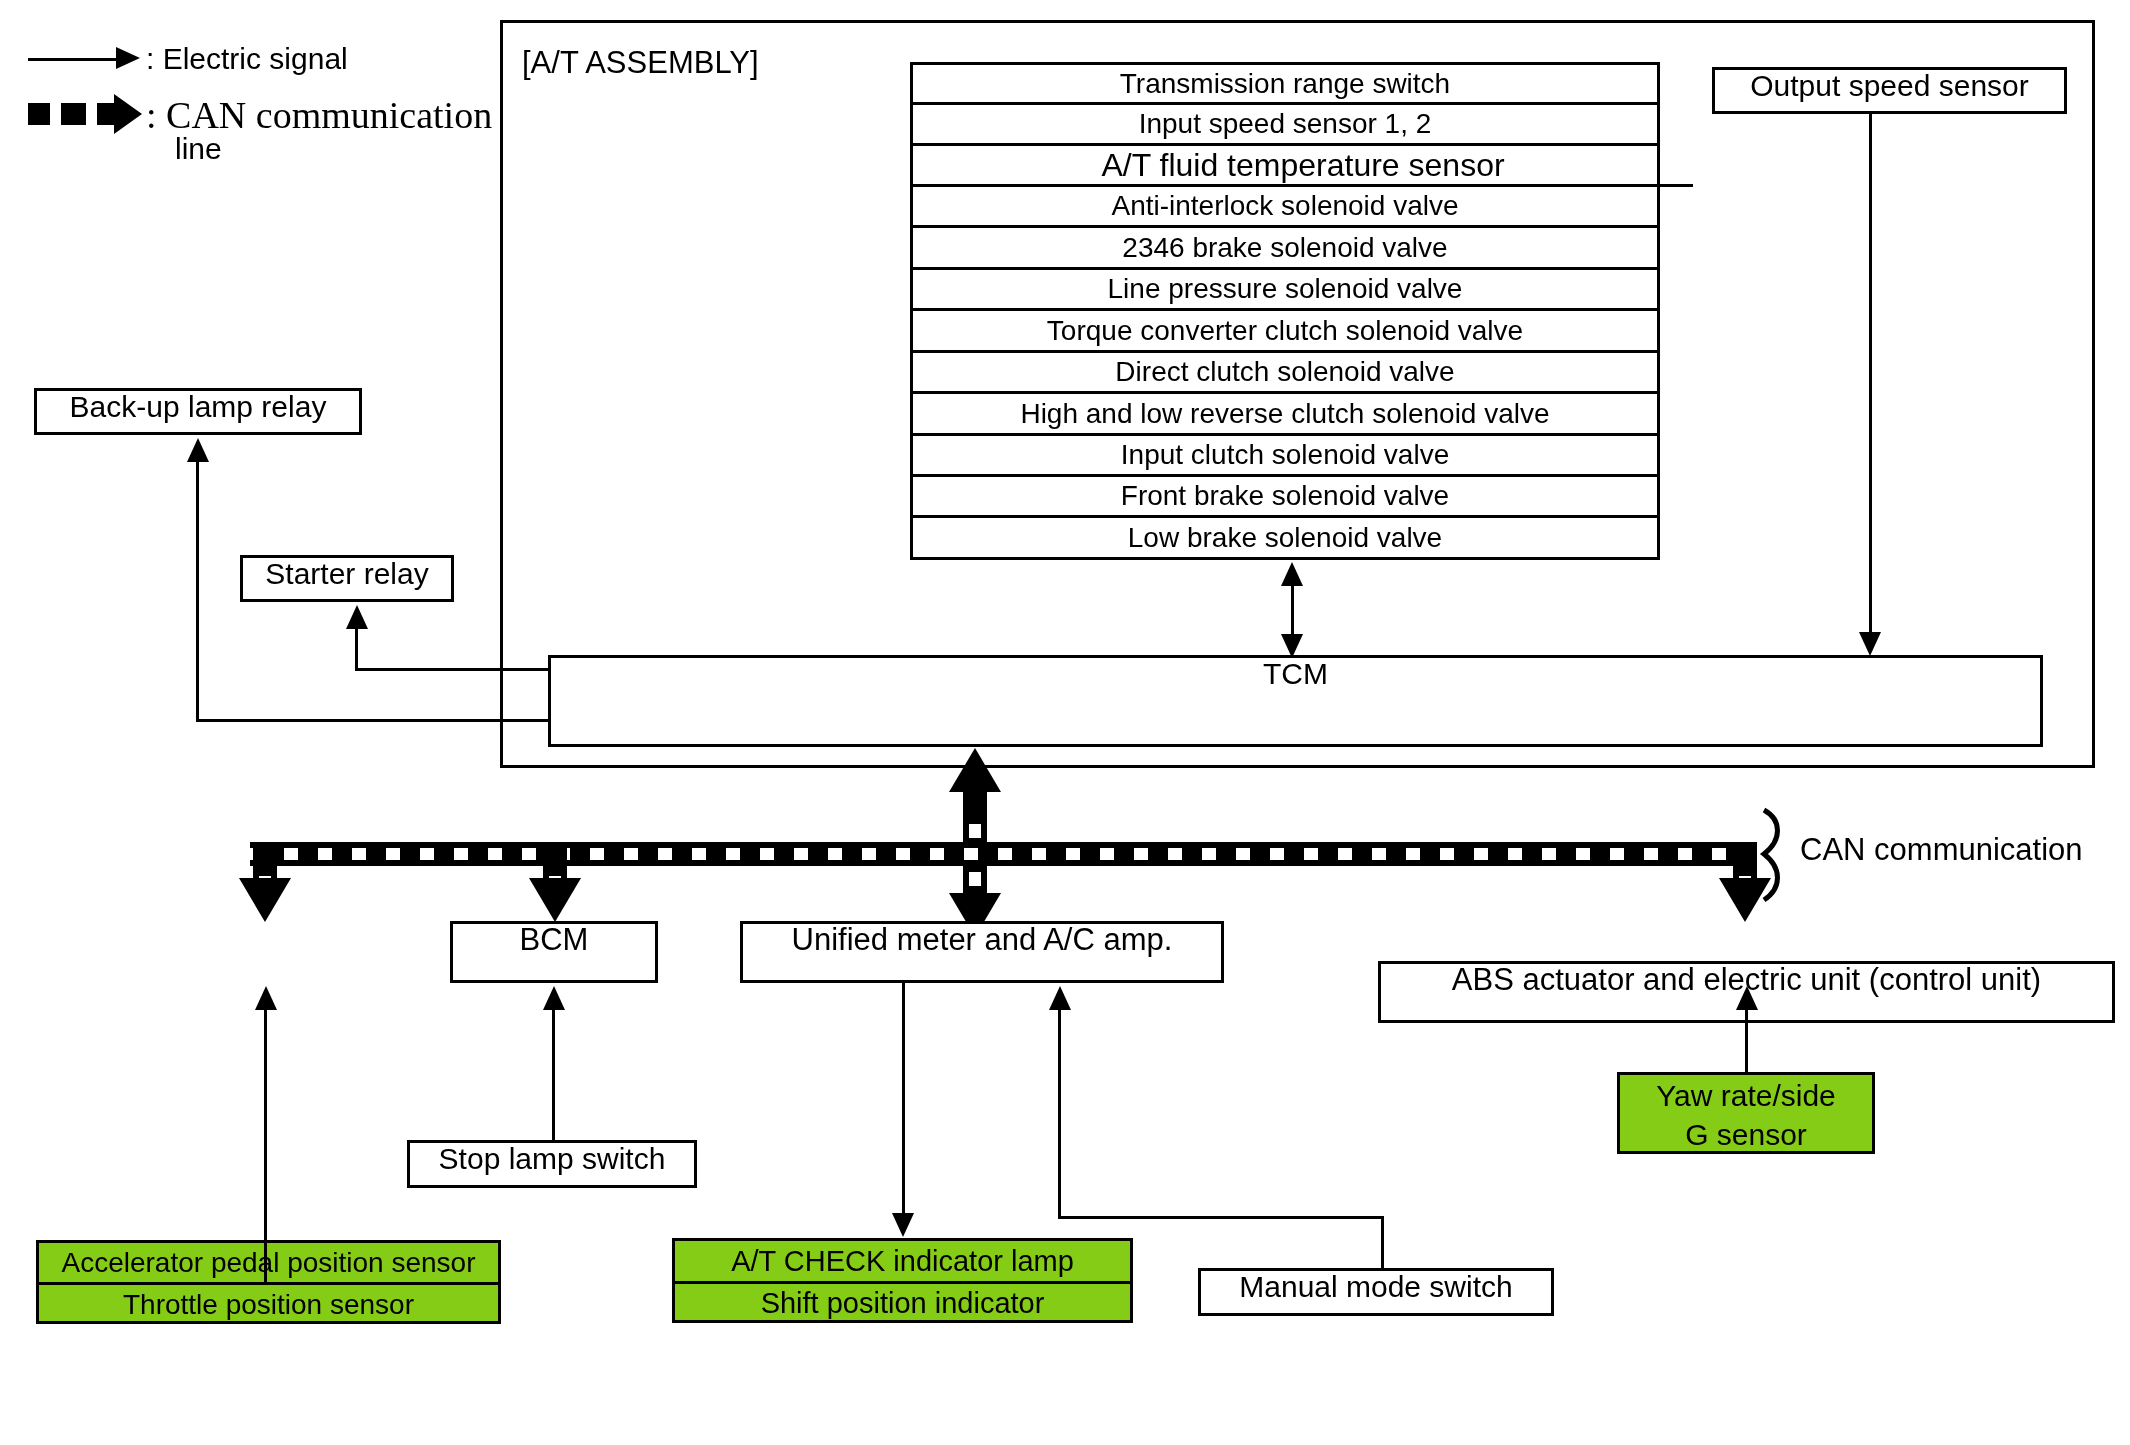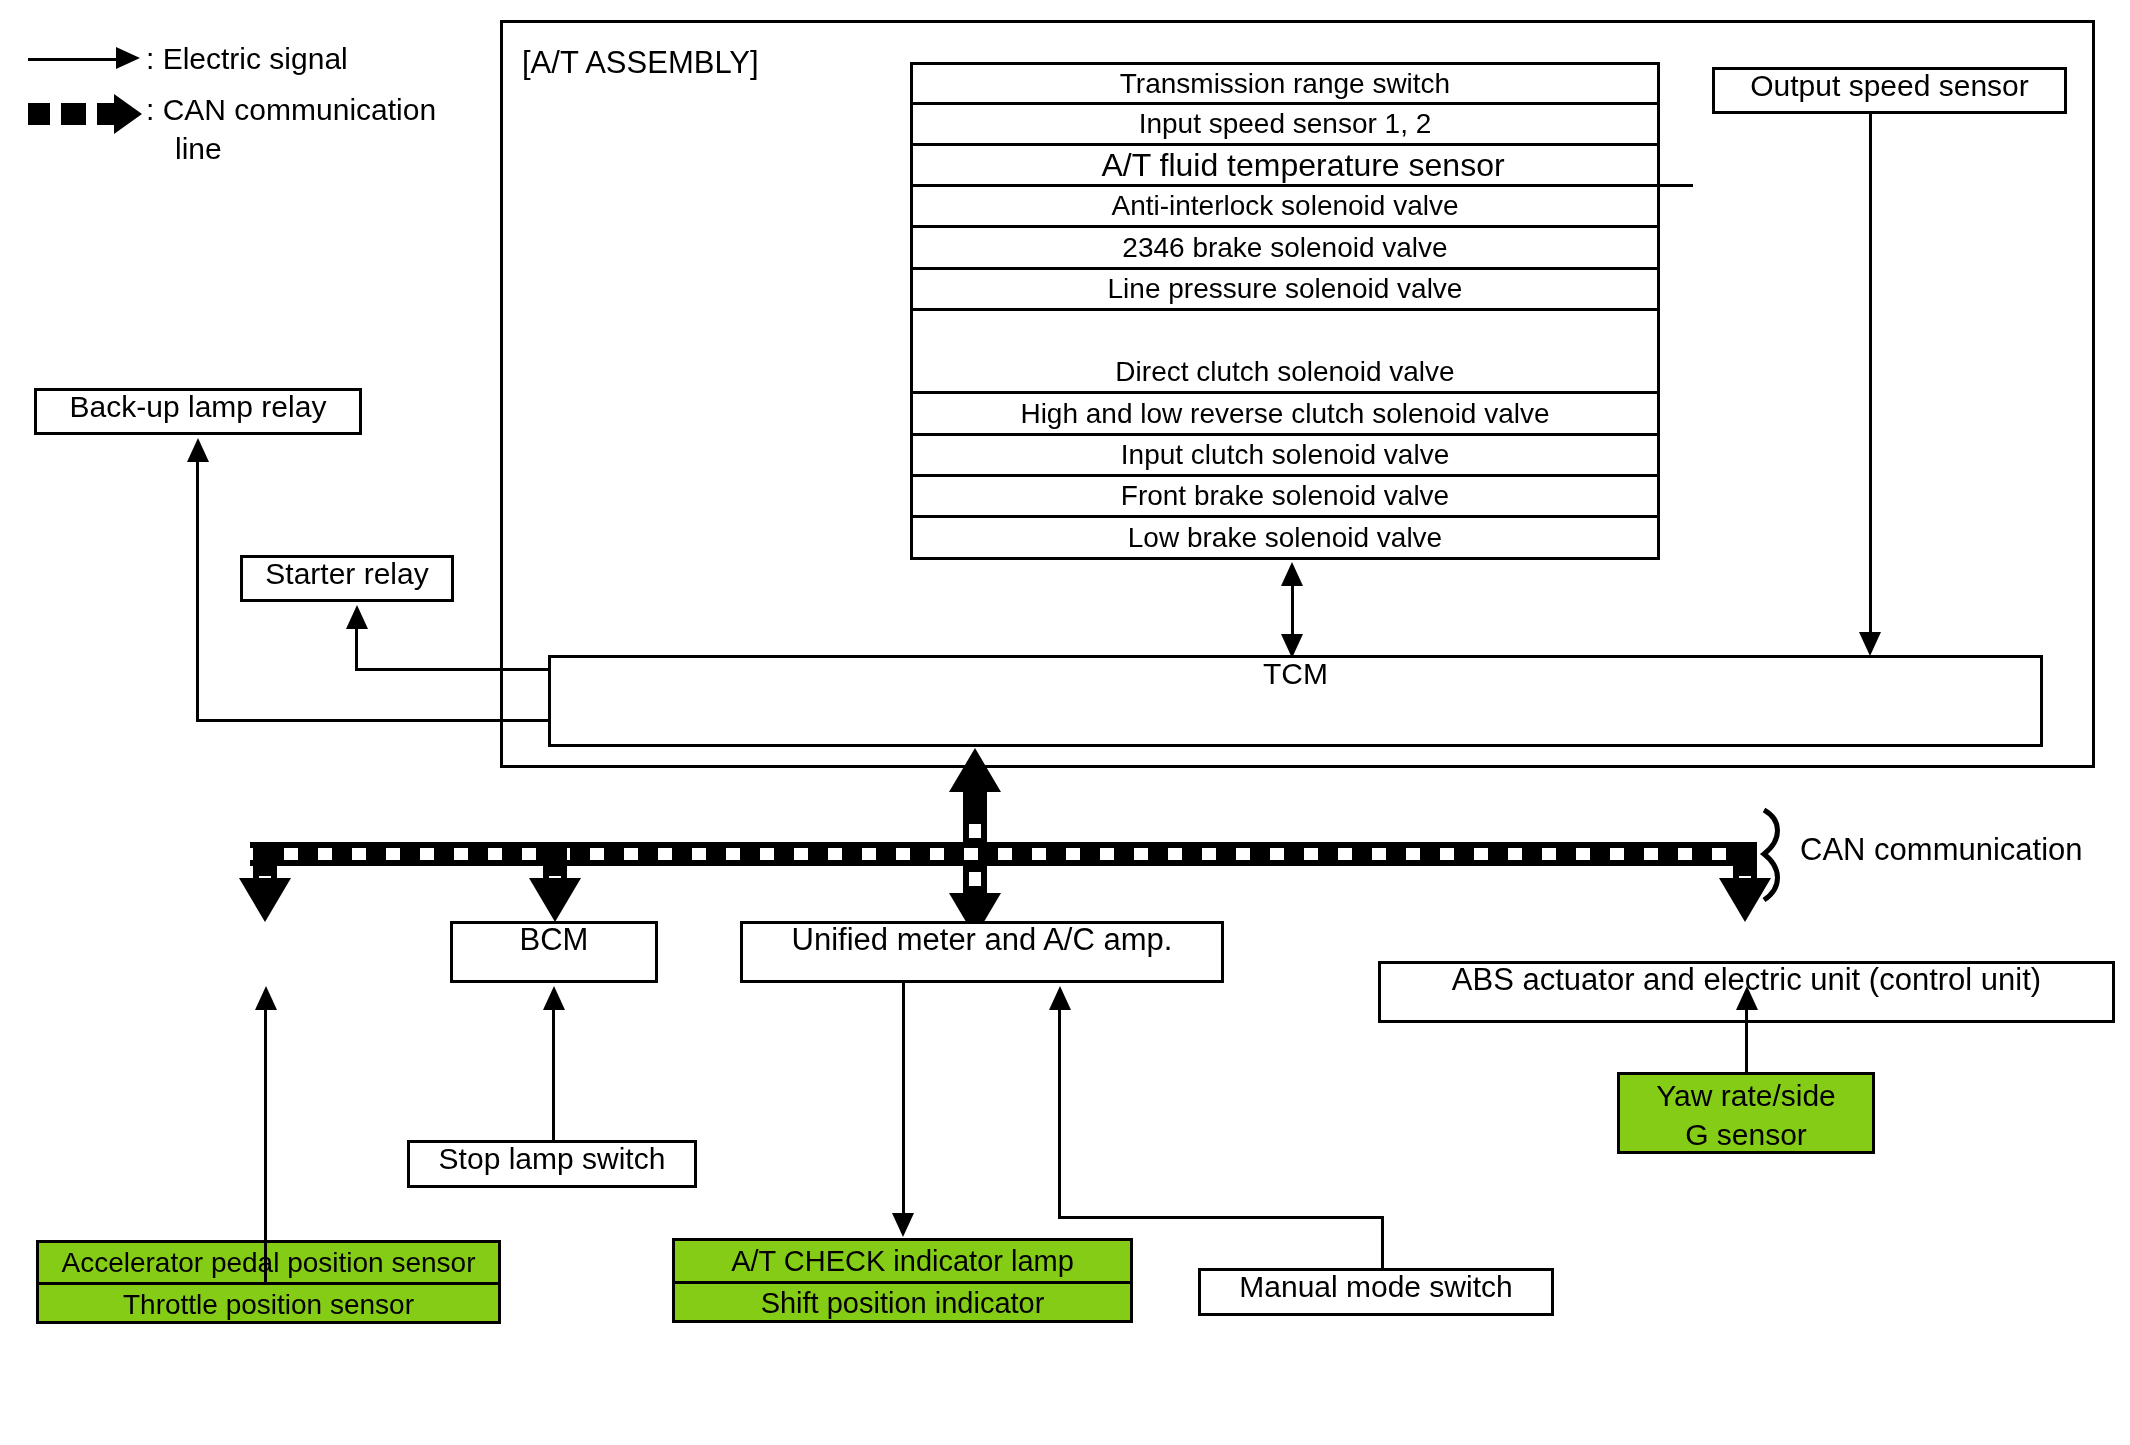--- a/index.html
+++ b/index.html
@@ -62,21 +62,21 @@
   <div class="plain" style="left:146px;top:42px;font-size:30px;">: Electric signal</div>
 
   <div class="legend-can" style="left:28px;top:103px;">
     <div class="seg" style="width:22px;"></div>
     <div class="gap" style="width:11px;"></div>
     <div class="seg" style="width:25px;"></div>
     <div class="gap" style="width:11px;"></div>
     <div class="seg" style="width:18px;"></div>
   </div>
   <div class="ar-rt" style="left:114px;top:94px;border-top-width:20px;border-bottom-width:20px;border-left-width:28px;"></div>
-  <div class="plain" style="left:146px;top:93px;font-size:30px;">: CAN communication</div>
+  <div class="plain" style="left:146px;top:93px;font-size:38px;font-family:Liberation Serif, serif;">: CAN communication</div>
   <div class="plain" style="left:175px;top:132px;font-size:30px;">line</div>
 
   <div class="frame" style="left:500px;top:20px;width:1595px;height:748px;"></div>
   <div class="plain" style="left:522px;top:45px;font-size:31px;">[A/T ASSEMBLY]</div>
 
   <div class="listbox" style="left:910px;top:62px;width:750px;height:498px;"></div>
 
   <div class="listrow" style="position:absolute;left:913px;top:65px;width:744px;height:40px;font-size:28px;">
     <span>Transmission range switch</span>
   </div>
@@ -87,20 +87,23 @@
     <span>A/T fluid temperature sensor</span>
   </div>
   <div class="listrow" style="position:absolute;left:913px;top:187px;width:744px;height:41px;font-size:28px;">
     <span>Anti-interlock solenoid valve</span>
   </div>
   <div class="listrow" style="position:absolute;left:913px;top:228px;width:744px;height:42px;font-size:28px;">
     <span>2346 brake solenoid valve</span>
   </div>
   <div class="listrow" style="position:absolute;left:913px;top:270px;width:744px;height:41px;font-size:28px;">
     <span>Line pressure solenoid valve</span>
+  </div>
+  <div class="listrow" style="position:absolute;left:913px;top:311px;width:744px;height:42px;font-size:28px;">
+    <span>Torque converter clutch solenoid valve</span>
   </div>
   <div class="listrow" style="position:absolute;left:913px;top:353px;width:744px;height:41px;font-size:28px;">
     <span>Direct clutch solenoid valve</span>
   </div>
   <div class="listrow" style="position:absolute;left:913px;top:394px;width:744px;height:42px;font-size:28px;">
     <span>High and low reverse clutch solenoid valve</span>
   </div>
   <div class="listrow" style="position:absolute;left:913px;top:436px;width:744px;height:41px;font-size:28px;">
     <span>Input clutch solenoid valve</span>
   </div>

